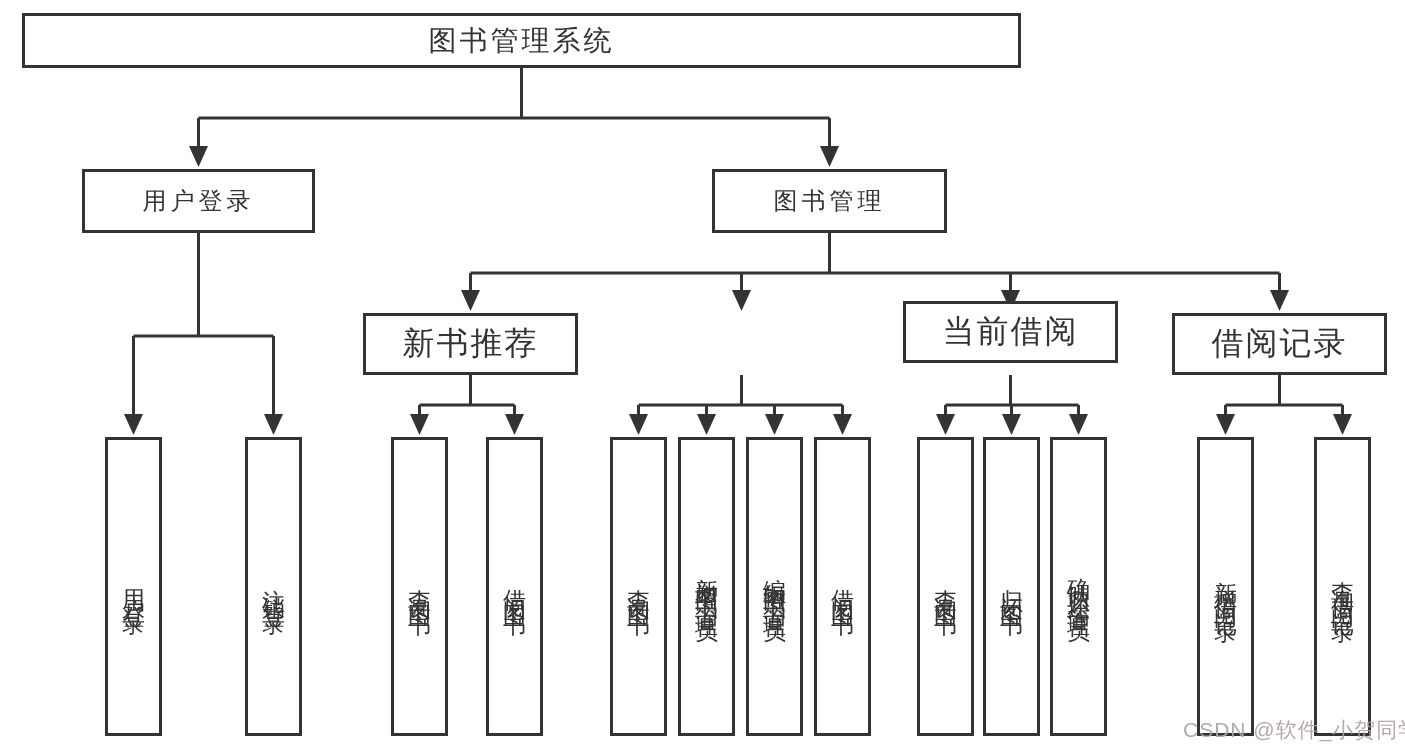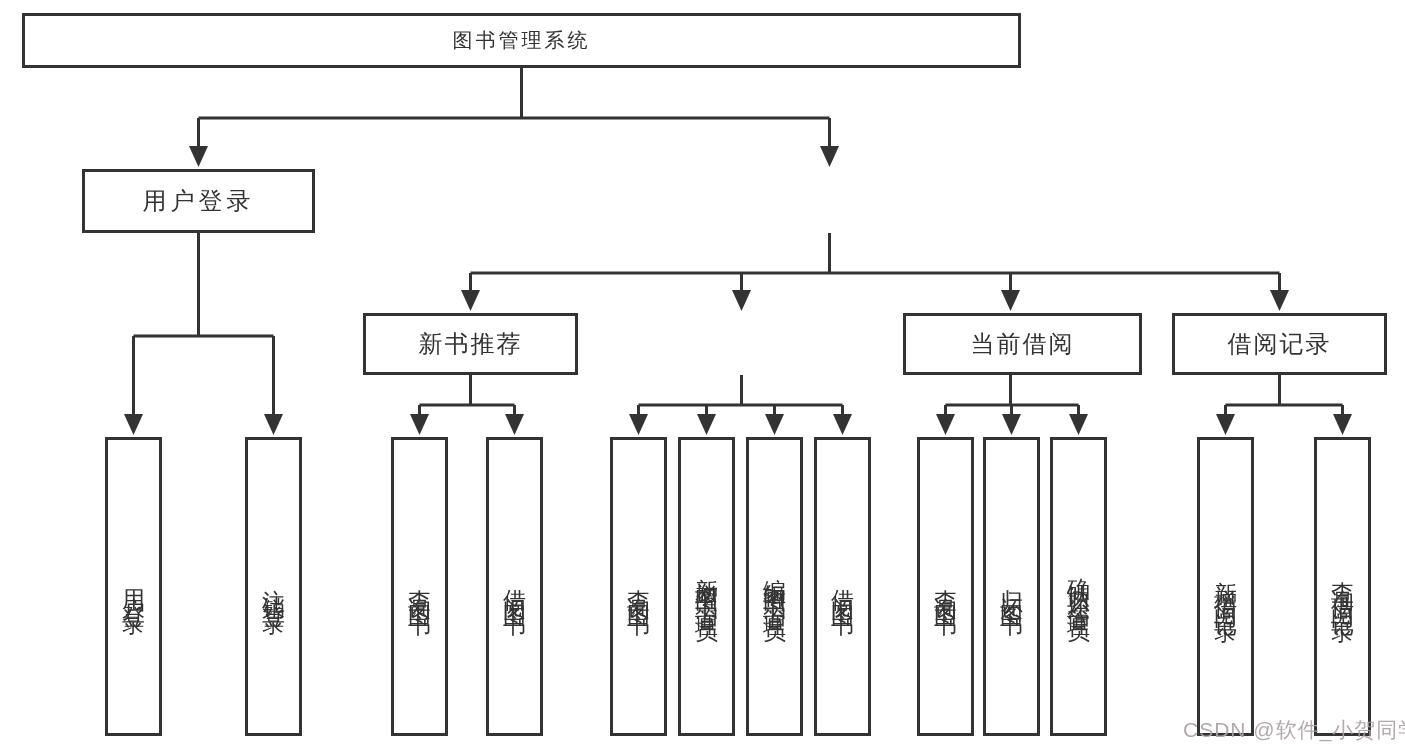--- a/index.html
+++ b/index.html
@@ -6,22 +6,22 @@
   .stage{
     position:relative;width:1405px;height:747px;background:#ffffff;overflow:hidden;
     font-family:"Liberation Sans",sans-serif;color:#333333;
   }
   .wires{position:absolute;left:0;top:0;width:1405px;height:747px;}
   .node{
     position:absolute;box-sizing:border-box;background:#ffffff;border:3px solid #333333;
     display:flex;align-items:center;justify-content:center;text-align:center;
   }
   .node-h span{font-size:24px;letter-spacing:4px;white-space:nowrap;}
-  .node.root span{font-size:20px;letter-spacing:3px;}
-  .node.lvl3 span{font-size:24px;letter-spacing:2px;}
+  .node.root span{font-size:28px;letter-spacing:3px;}
+  .node.lvl3 span{font-size:32px;letter-spacing:2px;}
   .leaf span{
     writing-mode:vertical-rl;text-orientation:mixed;
     font-size:23px;letter-spacing:8px;line-height:1;
   }
   .leaf.long span{letter-spacing:6px;}
   .watermark{
     position:absolute;left:1183px;top:716px;font-size:21px;letter-spacing:1px;
     color:rgba(172,162,165,0.92);white-space:nowrap;z-index:5;
   }
 </style>
@@ -63,25 +63,28 @@
     </g>
   </svg>
 
   <div class="node root node-h" style="left:22px;top:13px;width:999px;height:55px;">
     <span>图书管理系统</span>
   </div>
 
   <div class="node node-h" style="left:82px;top:169px;width:233px;height:64px;">
     <span>用户登录</span>
   </div>
+  <div class="node node-h" style="left:712px;top:169px;width:235px;height:64px;">
+    <span>图书管理</span>
+  </div>
 
   <div class="node lvl3 node-h" style="left:363px;top:313px;width:215px;height:62px;">
     <span>新书推荐</span>
   </div>
-  <div class="node lvl3 node-h" style="left:903px;top:313px;width:239px;height:62px;">
+  <div class="node lvl3 node-h" style="left:903px;top:301px;width:215px;height:62px;">
     <span>当前借阅</span>
   </div>
   <div class="node lvl3 node-h" style="left:1172px;top:313px;width:215px;height:62px;">
     <span>借阅记录</span>
   </div>
 
   <div class="node leaf" style="left:105px;top:437px;width:57px;height:299px;">
     <span>用户登录</span>
   </div>
   <div class="node leaf" style="left:245px;top:437px;width:57px;height:299px;">

